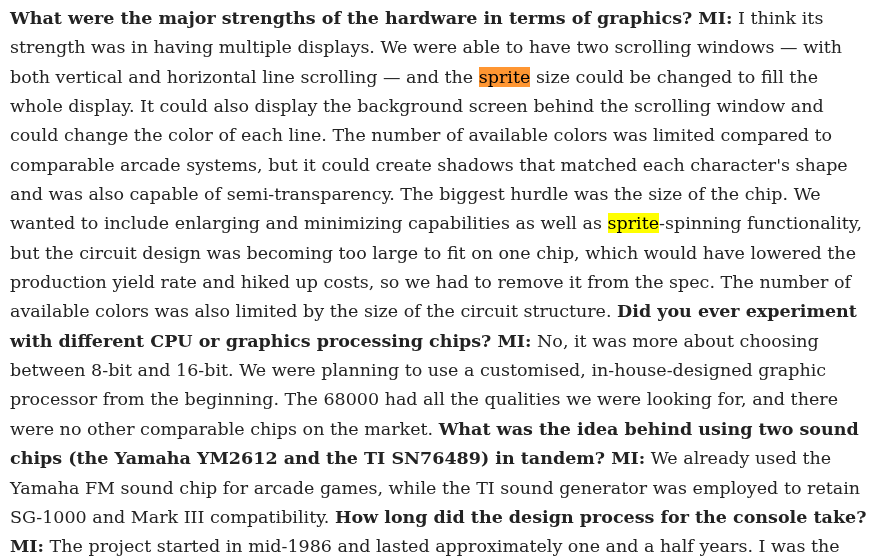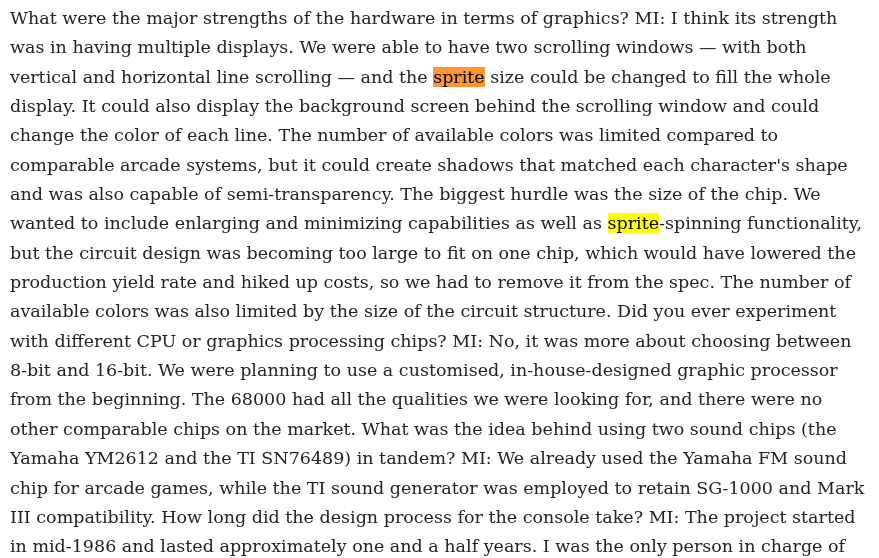--- a/index.html
+++ b/index.html
@@ -24,21 +24,21 @@
     font-size: 17.5px;
     line-height: 29.35px;
     color: #232323;
     text-align: left;
     letter-spacing: 0px;
   }
   .seg-normal {
     font-weight: normal;
   }
   .seg-bold {
-    font-weight: normal;
+    font-weight: bold;
   }
   .seg-highlight-current {
     font-weight: normal;
     color: #000000;
     
   }
   .seg-highlight {
     font-weight: normal;
     color: #000000;
     

